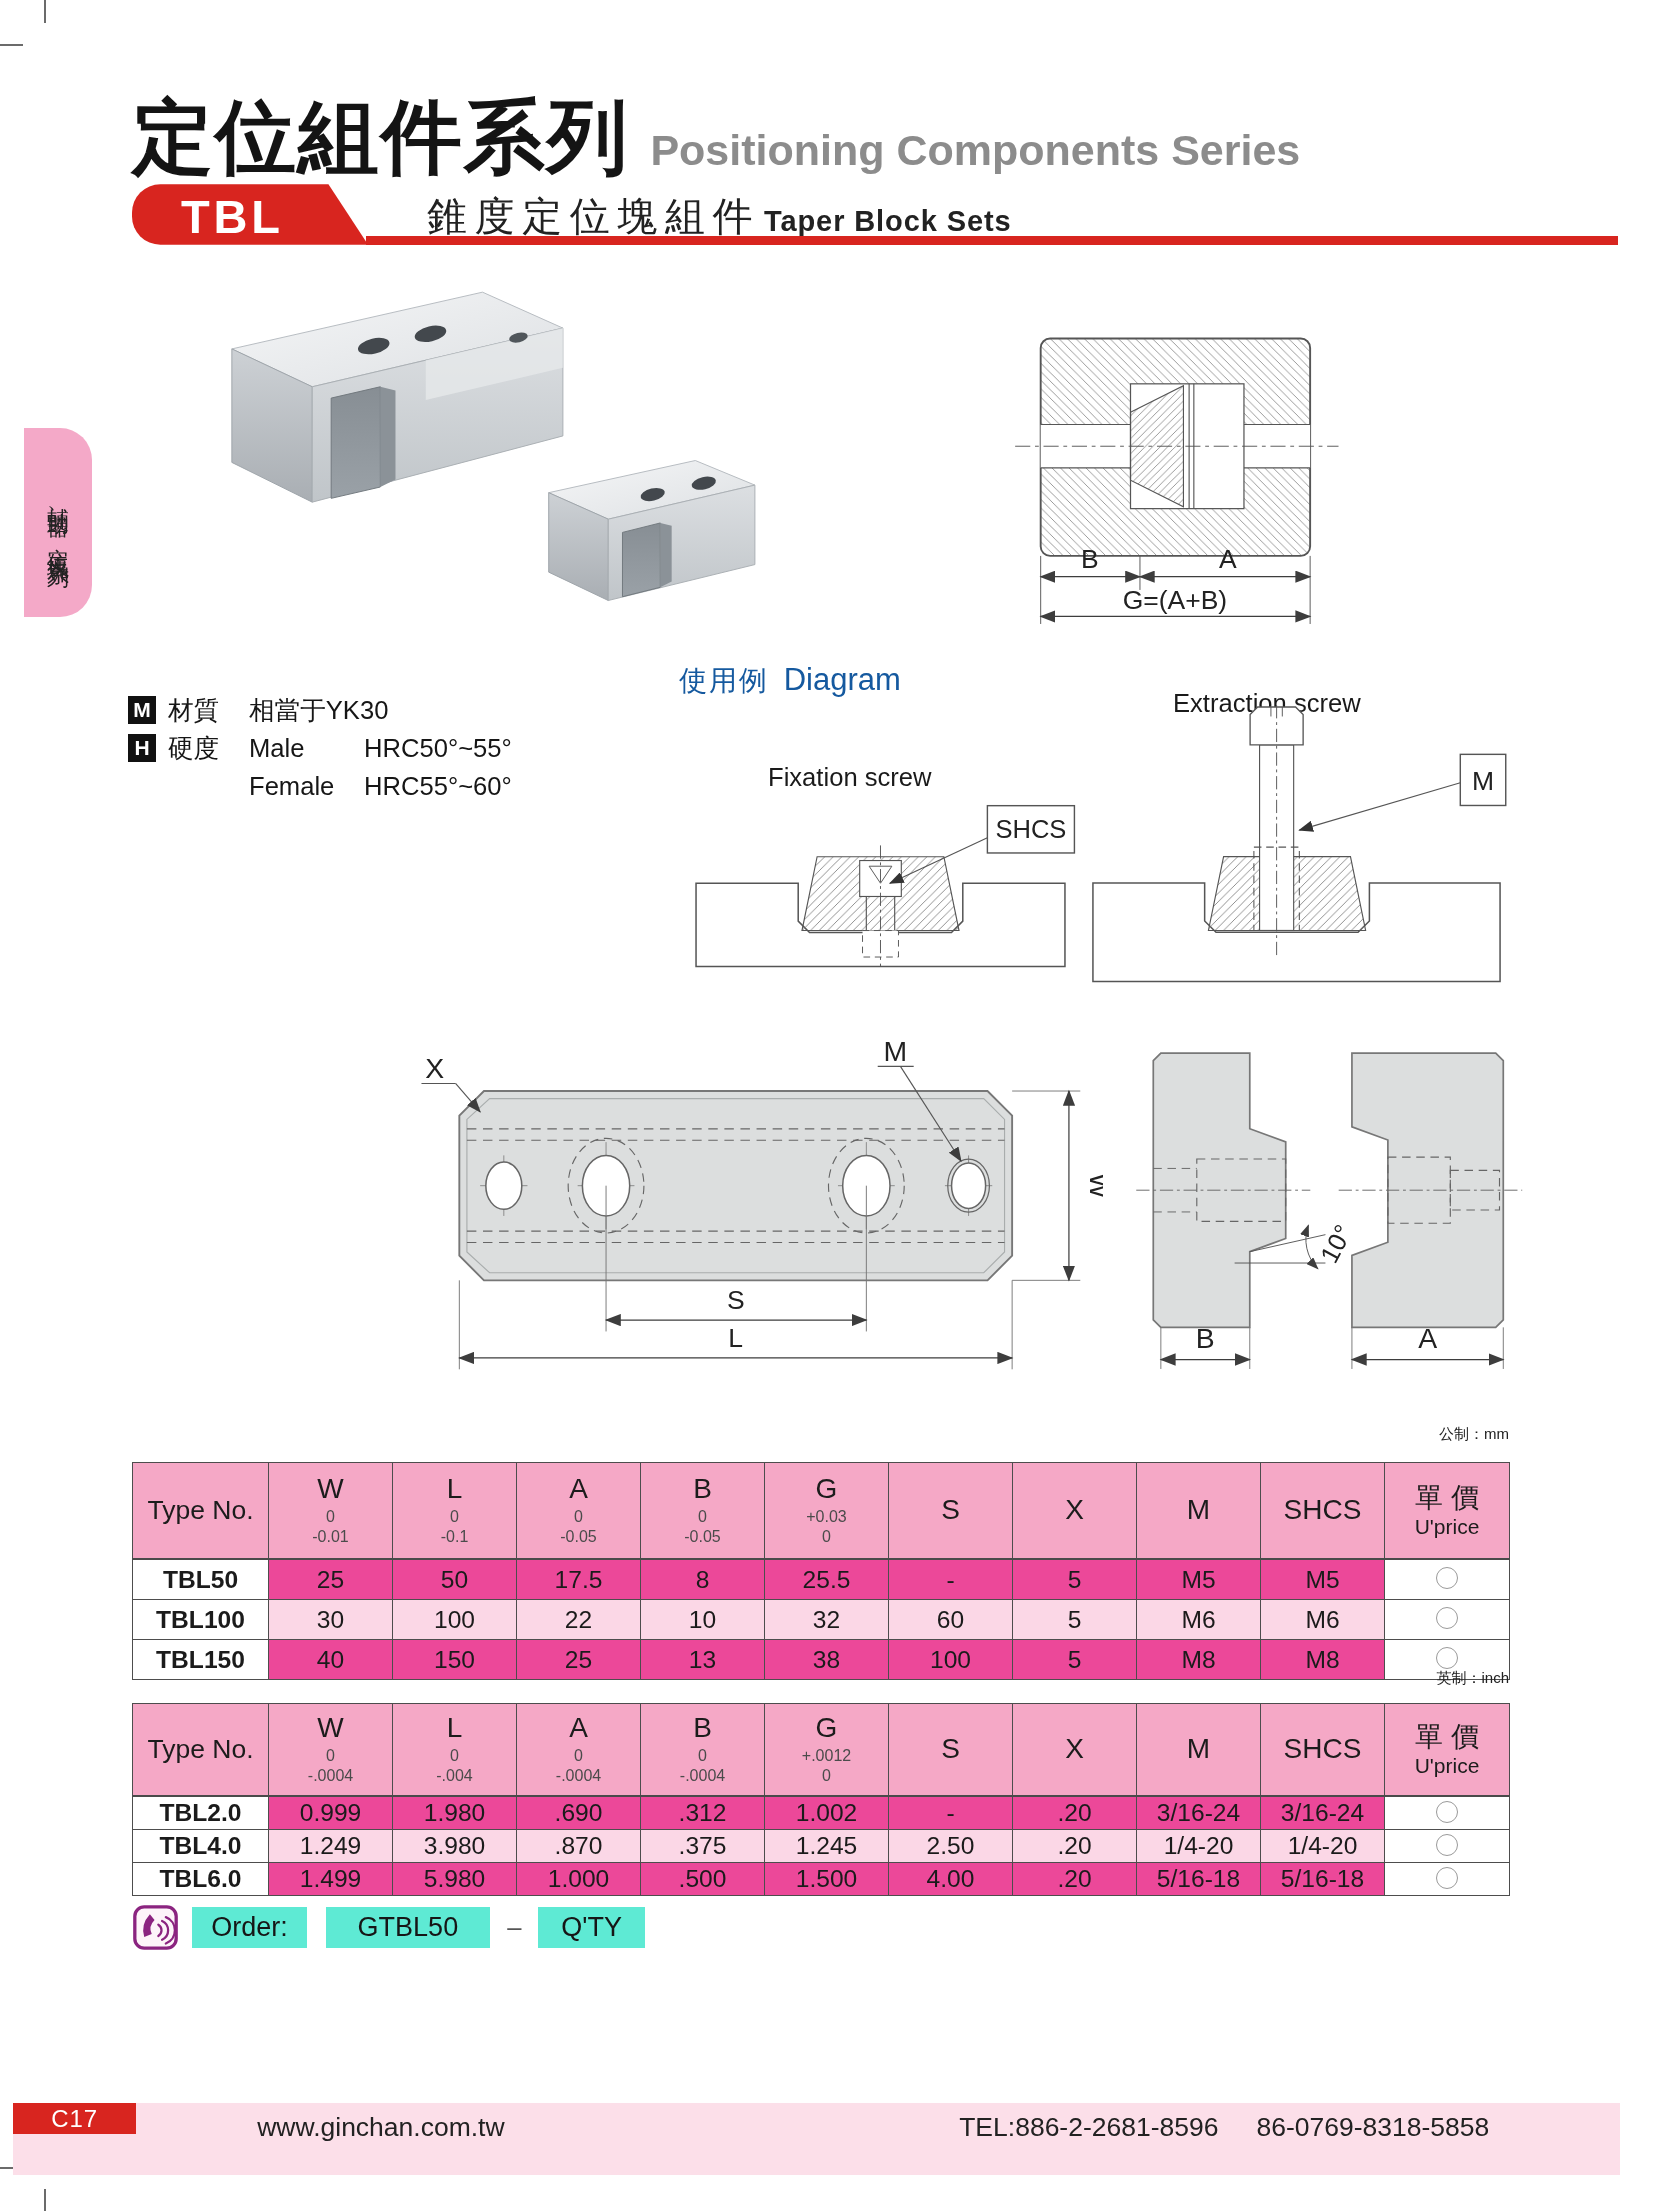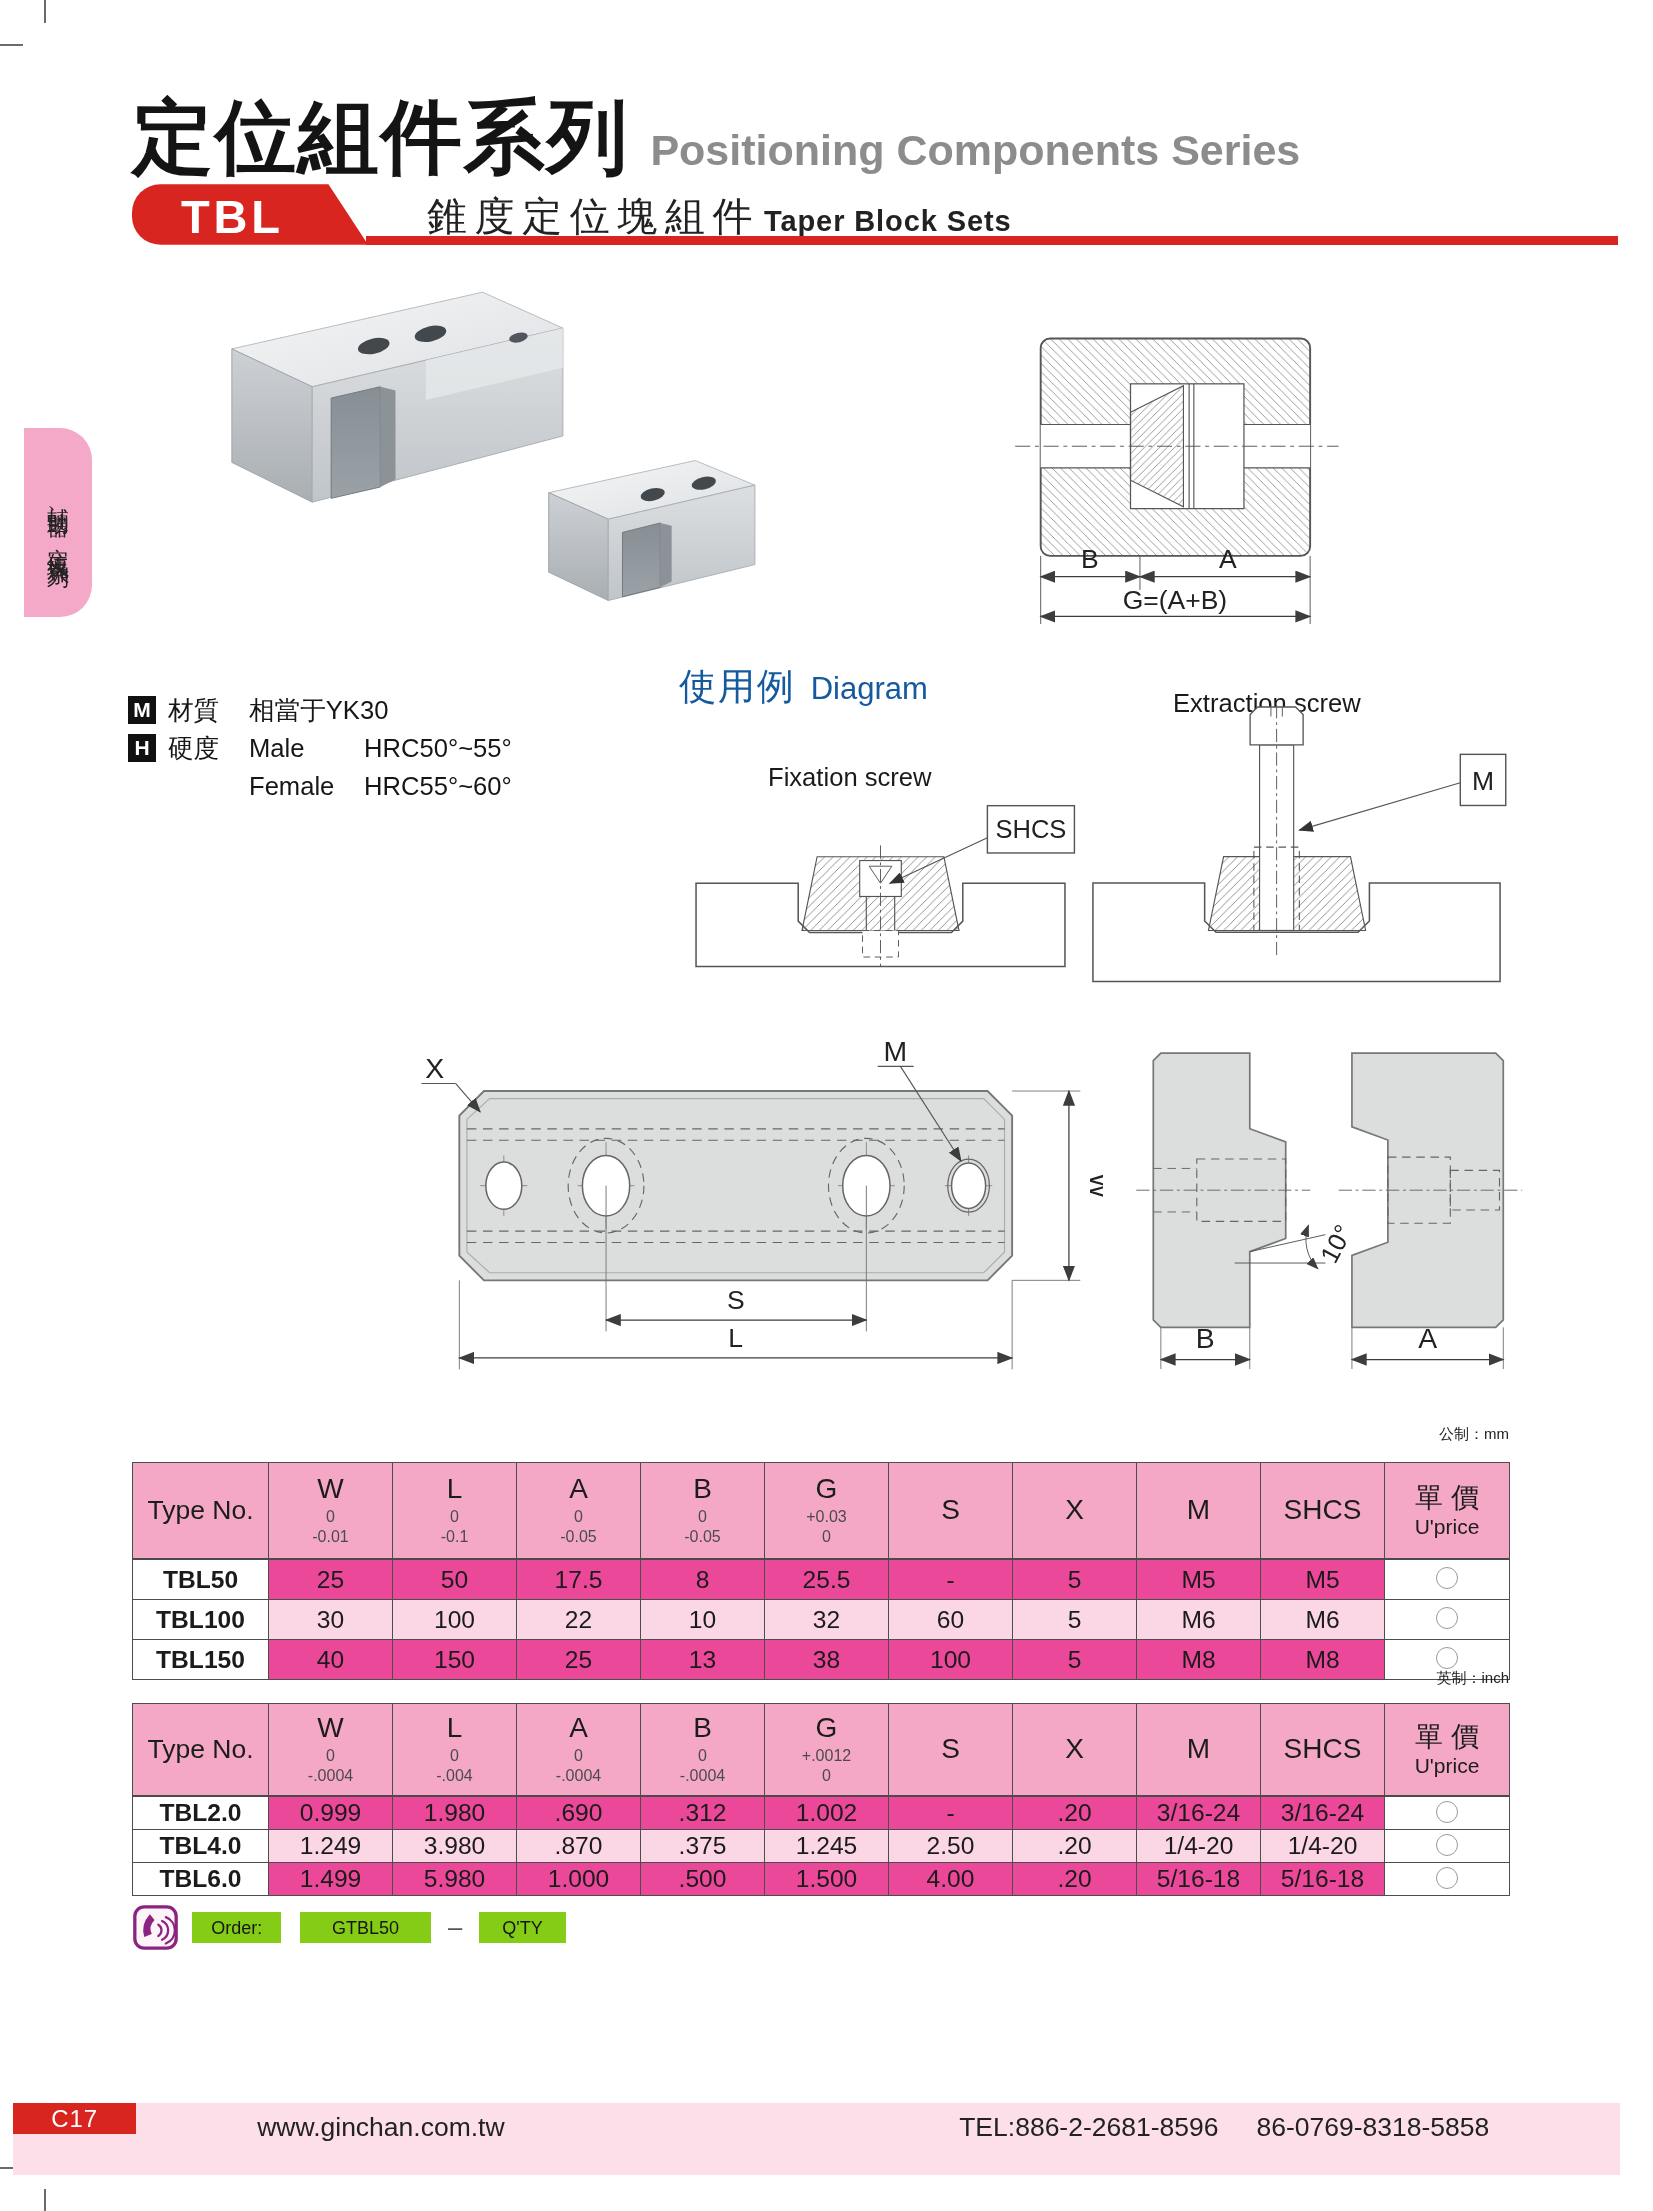--- a/index.html
+++ b/index.html
@@ -28,21 +28,21 @@
   .side-tab span{
     writing-mode:vertical-rl;font-size:22px;color:#222;letter-spacing:4.7px;line-height:1;
   }
   
   .specs{left:128px;top:691px;}
   .spec-line{display:grid;grid-template-columns:40px 81px 115px auto;align-items:center;height:38px;font-size:25.6px;color:#161616;}
   .spec-badge{width:28px;height:28px;background:#111;color:#fff;font-weight:bold;font-size:21px;display:flex;align-items:center;justify-content:center;}
   .span2{grid-column:3/5;}
   
   .diag-heading{left:679px;top:662px;display:flex;gap:15px;align-items:baseline;color:#15599f;}
-  .diag-heading .zh{font-size:37px;letter-spacing:1.9px;}
+  .diag-heading .zh{font-size:28px;letter-spacing:1.9px;}
   .diag-heading .en{font-size:31px;}
   .anno{font-size:25.6px;color:#1a1a1a;}
   
   .unit-label{width:1377px;text-align:right;font-size:15px;color:#222;}
   .spec-table{border-collapse:collapse;table-layout:fixed;width:1377px;background:#fff;border:1.9px solid #3c3c3c;}
   .spec-table col{width:124px;}
   .spec-table col.c-type{width:136px;}
   .spec-table col.c-uprice{width:125px;}
   .spec-table th,.spec-table td{border:0.9px solid #4d4d4d;text-align:center;vertical-align:middle;padding:0;}
   .spec-table thead th{background:#f5a8c6;border-bottom:2.8px solid #4a4a4a;font-weight:normal;}
@@ -55,21 +55,21 @@
   .inch-wrap thead th{height:91px;}
   .inch-wrap tbody td{height:32px;}
   .type-cell{font-weight:bold;font-size:24.6px;background:#fff;}
   .val-cell{font-size:24.6px;background:#ec4899;}
   tr.pink .val-cell{background:#fbd7e6;}
   .uprice-cell{background:#fff;}
   .price-circle{display:inline-block;width:20px;height:20px;border:1.9px solid #9a9a9a;border-radius:50%;}
   
   .order-row{left:132px;top:1904px;display:flex;align-items:center;height:47px;gap:13.2px;}
   .phone-box{width:47px;height:47px;}
-  .pink-chip{background:#84cc16;font-size:18px;color:#161616;padding:6.6px 19px;line-height:1;text-align:right;}
+  .pink-chip{background:#5eead4;font-size:27px;color:#161616;padding:6.6px 19px;line-height:1;text-align:right;}
   .order-sep{font-size:25.6px;color:#555;padding:0 3.8px;}
   
   .footer-band{left:13.2px;top:2103px;width:1607px;height:72px;background:#fcdfe9;}
   .c17{left:0;top:0;width:123px;height:31px;background:#d8251f;color:#fff;font-weight:normal;font-size:24px;display:flex;align-items:center;justify-content:center;letter-spacing:0.9px;}
   .footer-site{left:244px;top:8.5px;font-size:26.5px;color:#222;}
   .footer-tel{left:946px;top:8.5px;font-size:26.5px;color:#222;display:flex;gap:38px;}
   svg text{font-family:"Liberation Sans","DejaVu Sans",sans-serif;}
 </style>
 </head>
 <body>

